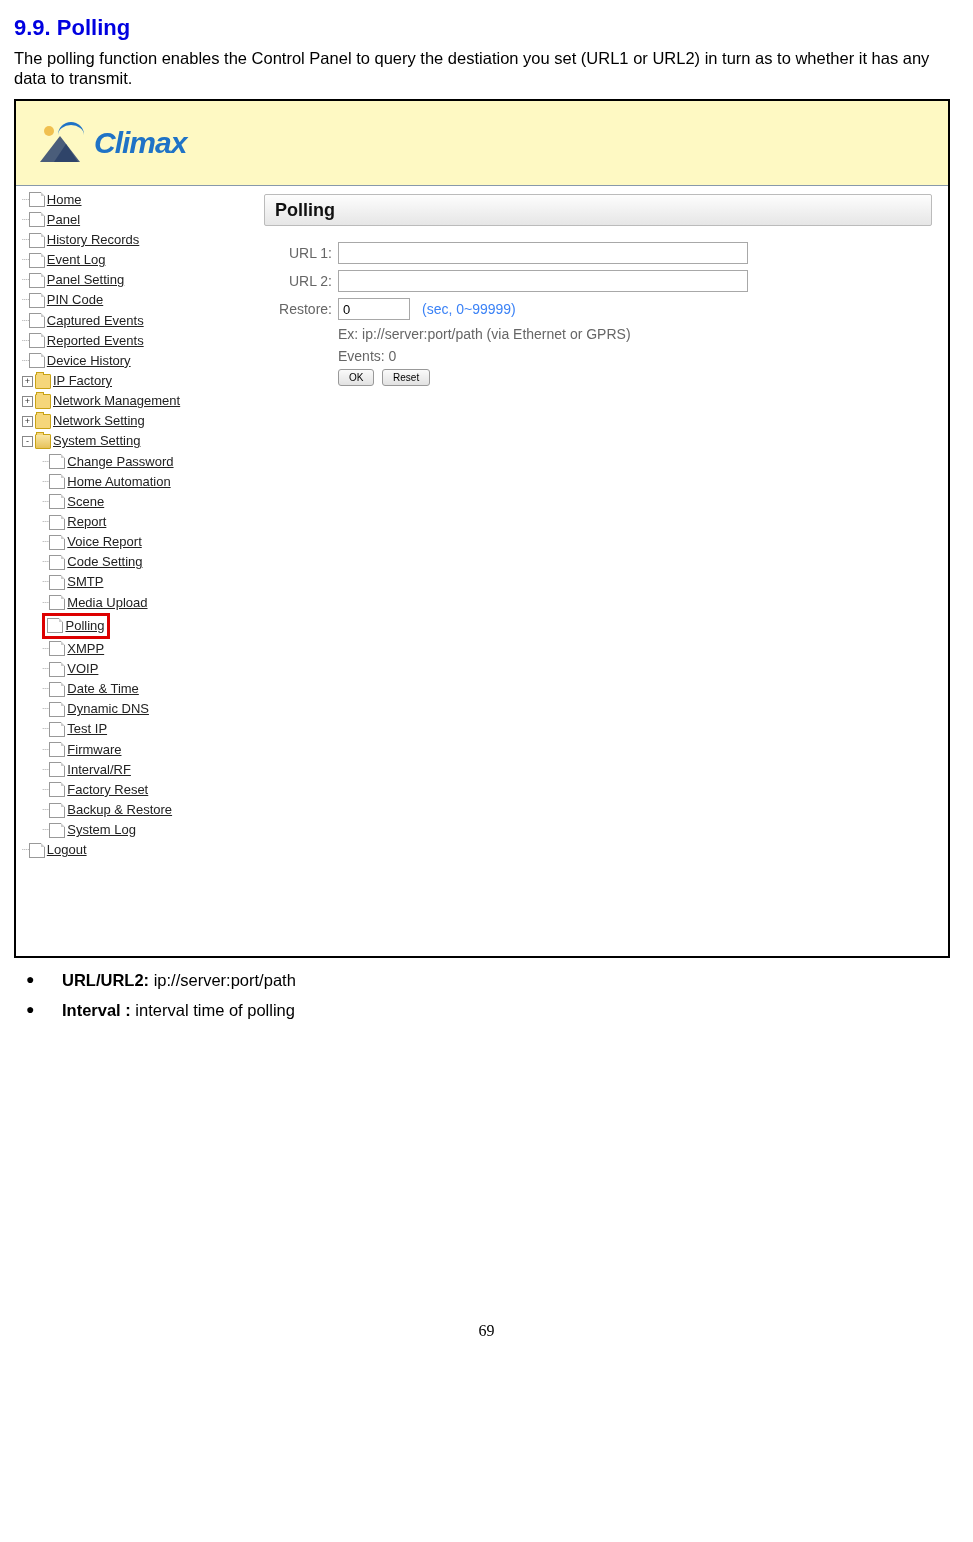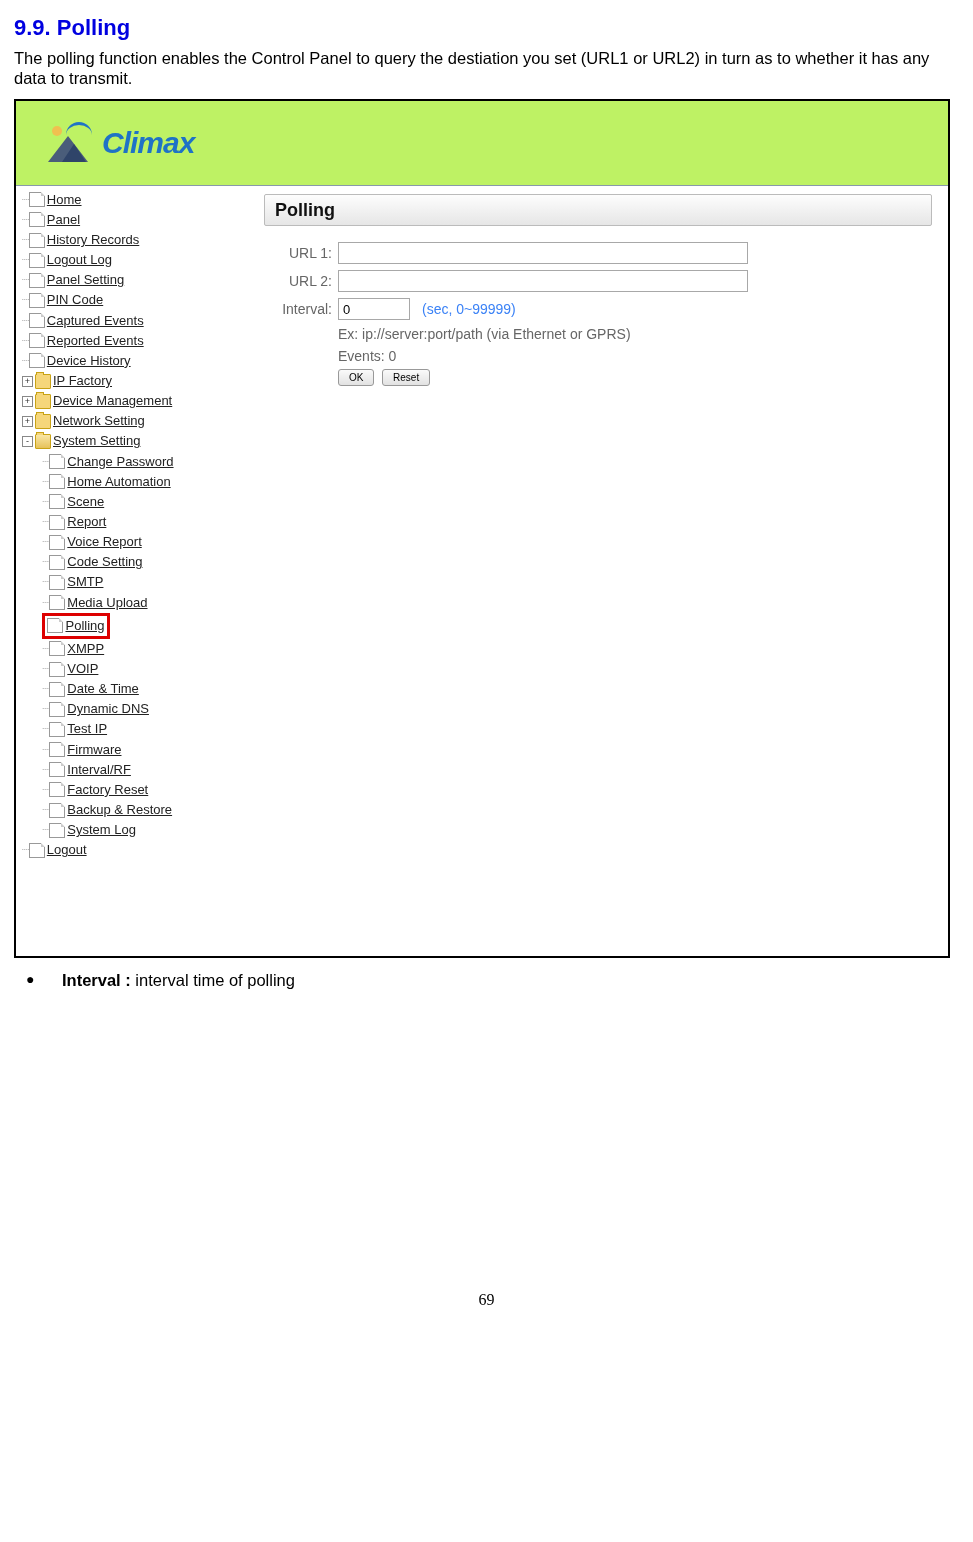--- a/index.html
+++ b/index.html
@@ -27,22 +27,22 @@
     font-family: Tahoma, Arial, sans-serif;
     font-size: 13px;
     color: #333;
     box-sizing: border-box;
   }
   .banner {
     height: 84px;
     border-bottom: 1px solid #89a;
     display: flex;
     align-items: center;
-    padding-left: 32px;
-    background: #bef264;
+    padding-left: 24px;
+    background: #fef9c3;
   }
   .logo {
     display: flex;
     align-items: center;
   }
   .logo-icon {
     width: 44px;
     height: 38px;
     position: relative;
     margin-right: 10px;
@@ -273,21 +273,21 @@
           <span class="lbl">Panel</span>
         </div>
       <div class="node">
           <span class="dots">┈</span>
           <span class="icon-page"></span>
           <span class="lbl">History Records</span>
         </div>
       <div class="node">
           <span class="dots">┈</span>
           <span class="icon-page"></span>
-          <span class="lbl">Logout Log</span>
+          <span class="lbl">Event Log</span>
         </div>
       <div class="node">
           <span class="dots">┈</span>
           <span class="icon-page"></span>
           <span class="lbl">Panel Setting</span>
         </div>
       <div class="node">
           <span class="dots">┈</span>
           <span class="icon-page"></span>
           <span class="lbl">PIN Code</span>
@@ -308,21 +308,21 @@
           <span class="lbl">Device History</span>
         </div>
       <div class="node">
           <span class="pm">+</span>
           <span class="icon-folder"></span>
           <span class="lbl">IP Factory</span>
         </div>
       <div class="node">
           <span class="pm">+</span>
           <span class="icon-folder"></span>
-          <span class="lbl">Device Management</span>
+          <span class="lbl">Network Management</span>
         </div>
       <div class="node">
           <span class="pm">+</span>
           <span class="icon-folder"></span>
           <span class="lbl">Network Setting</span>
         </div>
       <div class="node">
           <span class="pm">-</span>
           <span class="icon-open"></span>
           <span class="lbl">System Setting</span>
@@ -435,31 +435,32 @@
       <div class="panel-title-bar">Polling</div>
       <div class="form-row">
         <span class="lblc">URL 1:</span>
         <input class="tinput wide" type="text" style="">
       </div>
       <div class="form-row">
         <span class="lblc">URL 2:</span>
         <input class="tinput wide" type="text" style="">
       </div>
       <div class="form-row">
-        <span class="lblc">Interval:</span>
+        <span class="lblc">Restore:</span>
         <input class="tinput narrow" type="text" value="0" style="">
         <span class="hint">(sec, 0~99999)</span>
       </div>
       <div class="sub">Ex: ip://server:port/path (via Ethernet or GPRS)</div>
       <div class="sub">Events: 0</div>
       <div class="btnrow">
         <button class="btn">OK</button>
         <button class="btn">Reset</button>
       </div>
     </div>
   </div>
 </div>
 
 <ul class="bullets">
+  <li><span class="bold">URL/URL2:</span><span> ip://server:port/path</span></li>
   <li><span class="bold">Interval :</span><span> interval time of polling</span></li>
 </ul>
 
 <div class="pagenum">69</div>
 
 </body></html>

